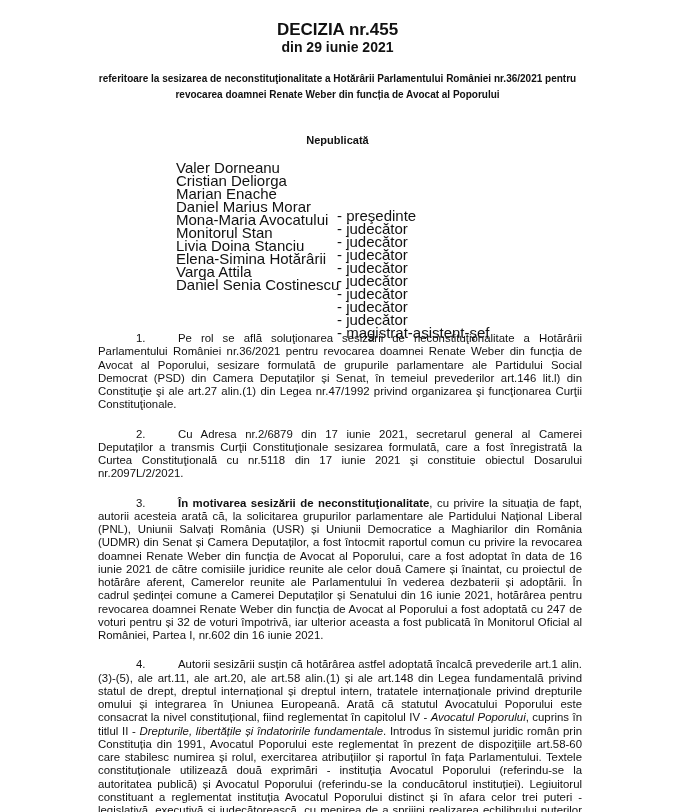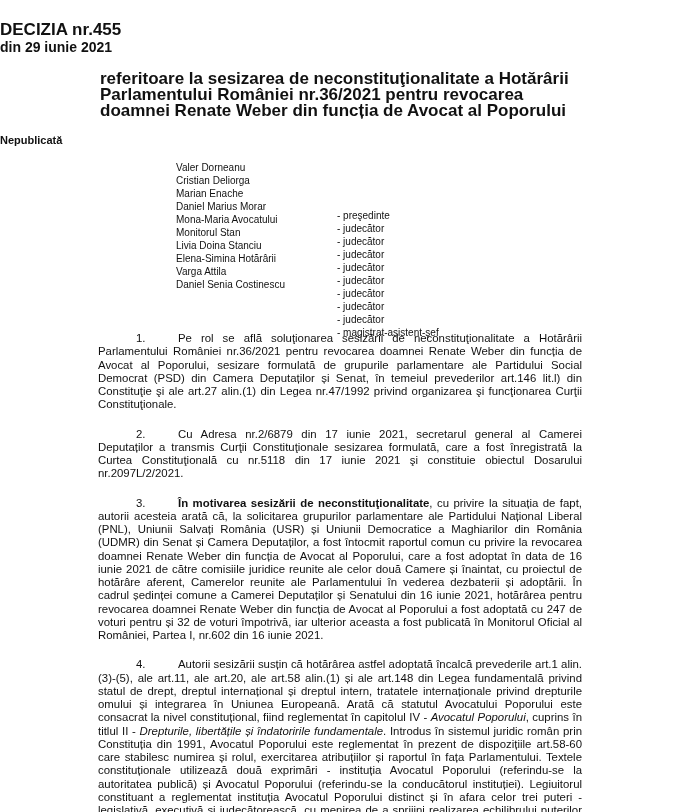--- a/index.html
+++ b/index.html
@@ -2,33 +2,33 @@
 <html><head>
 <meta charset="utf-8">
 <style>
   html, body { margin: 0; padding: 0; background: #ffffff; }
   body {
     width: 675px; height: 812px; overflow: hidden; position: relative;
     font-family: "Liberation Sans", sans-serif; color: #111111;
   }
   .page { position: absolute; left: 0; top: 0; width: 675px; height: 812px; }
   .title {
-    position: absolute; left: 0; width: 675px; text-align: left;
+    position: absolute; left: 0; width: 675px; text-align: center;
     font-weight: bold; margin: 0;
   }
   .t-main { top: 20px; font-size: 17px; line-height: 20px; }
   .t-date { top: 39px; font-size: 14px; line-height: 17px; }
   .t-sub {
-    top: 71px; left: 100px; width: 495px; font-size: 17px; line-height: 16px;
+    top: 71px; left: 90px; width: 495px; font-size: 10px; line-height: 16px;
   }
   .t-nep { top: 133px; font-size: 11px; line-height: 14px; }
 
   .panel {
     position: absolute; left: 176px; top: 161px; width: 320px;
-    font-size: 10px; line-height: 13px;
+    font-size: 15px; line-height: 13px;
   }
   .panel-row { display: flex; height: 13px; }
   .panel-name { width: 161px; white-space: nowrap; }
   .panel-role { white-space: nowrap; margin-top: 48px; }
 
   .body {
     position: absolute; left: 82px; top: 316px; width: 516px;
     font-size: 11.4px; line-height: 13.25px;
   }
   .para {

